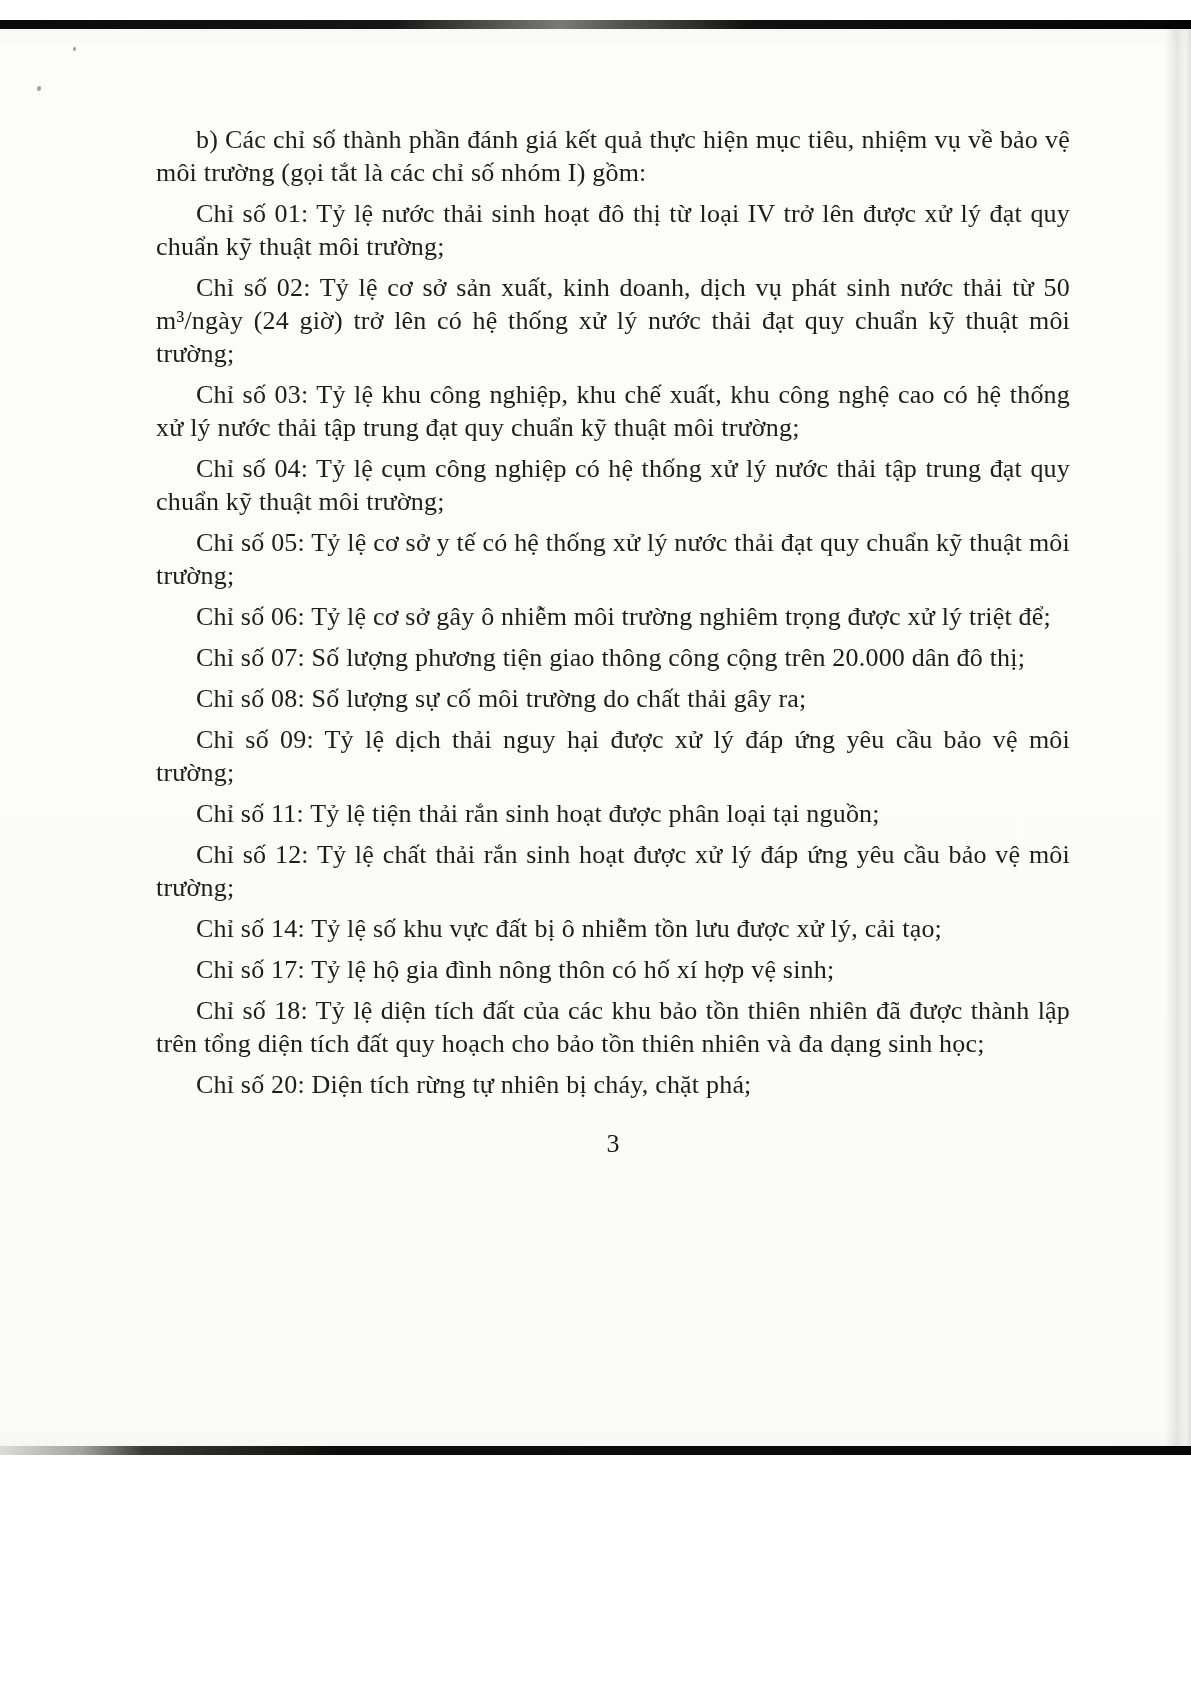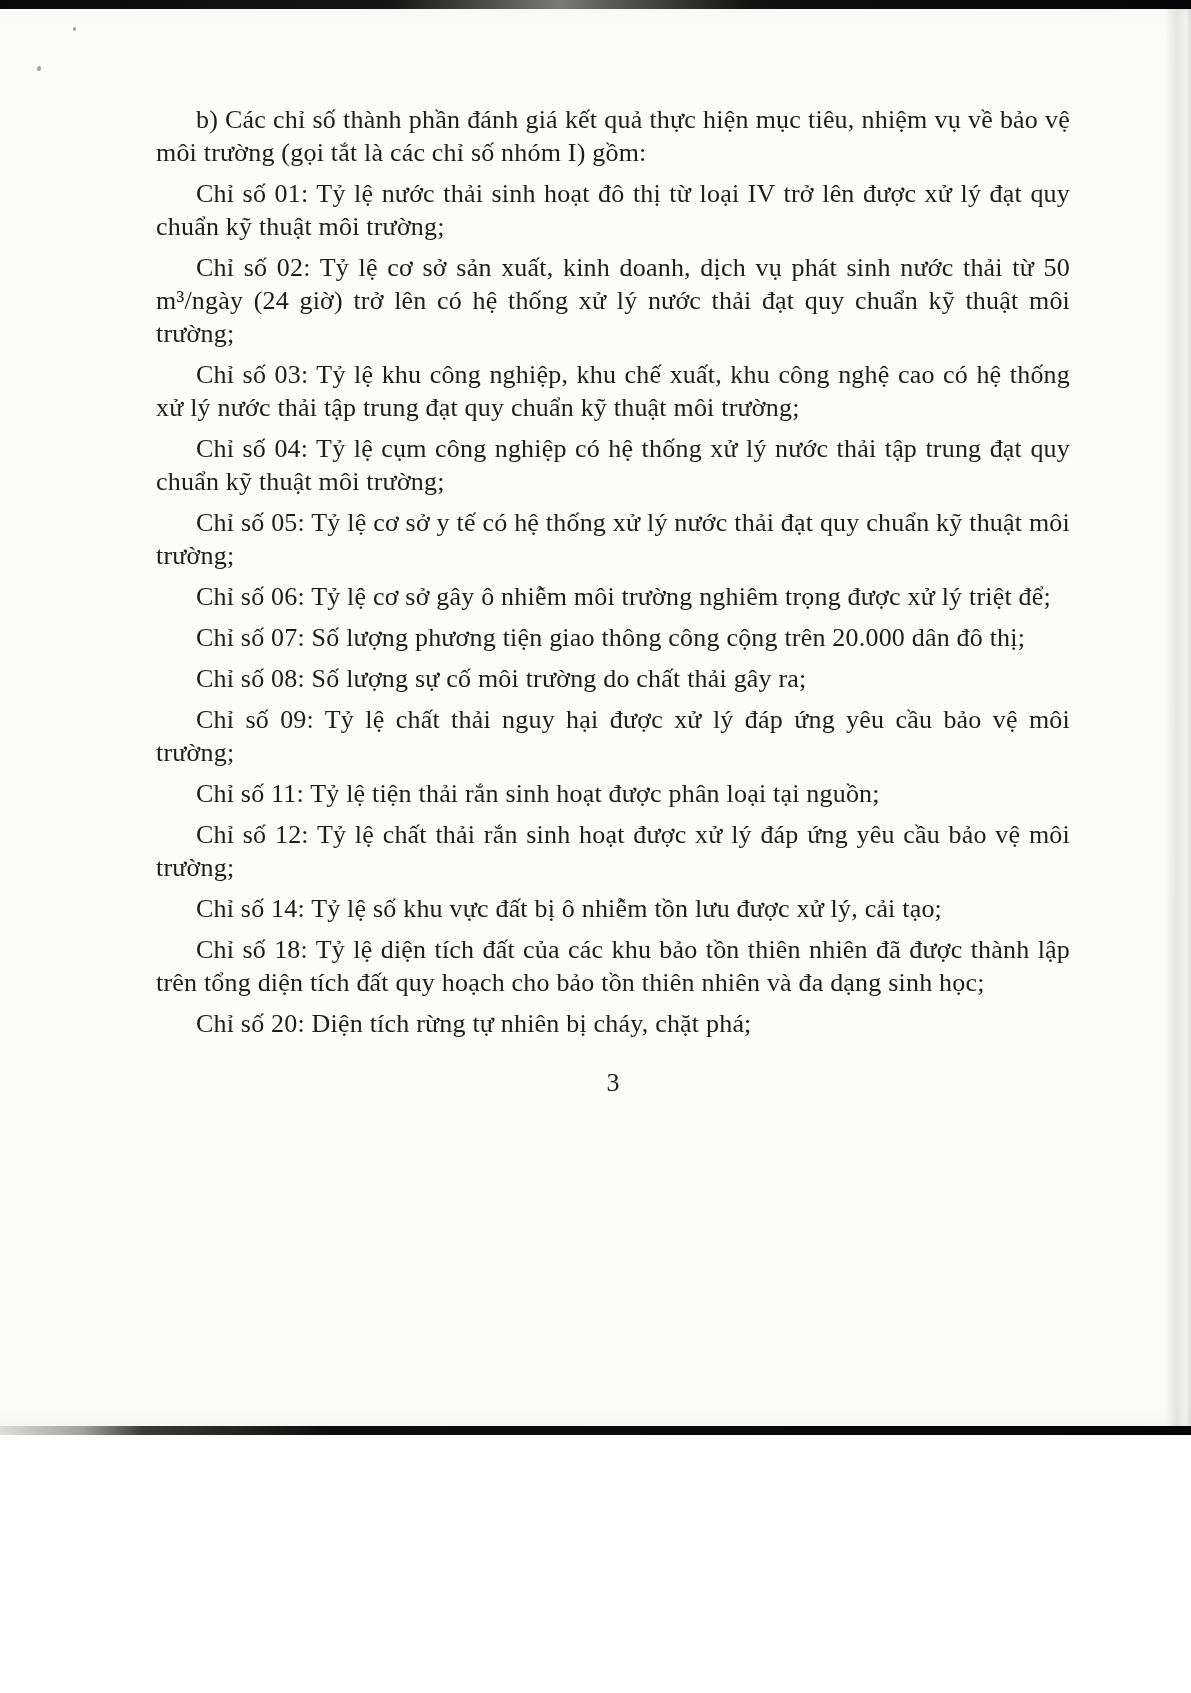--- a/index.html
+++ b/index.html
@@ -8,20 +8,21 @@
     background: #ffffff;
   }
   .page {
     position: relative;
     width: 1191px;
     height: 1435px;
     overflow: hidden;
     background: linear-gradient(180deg, #f6f6f4 0%, #fcfcfb 2%, #fbfbf9 98%, #f4f4f2 100%);
     font-family: "Liberation Serif", "DejaVu Serif", serif;
     color: #1d1d1d;
+    margin-top: 20px;
   }
   .scan-bar-top {
     position: absolute;
     top: 0; left: 0; right: 0;
     height: 9px;
     background: linear-gradient(90deg, #0a0a0a 0%, #161616 33%, #7a7a76 47%, #555551 52%, #111111 63%, #050505 100%);
   }
   .scan-bar-bottom {
     position: absolute;
     bottom: 0; left: 0; right: 0;
@@ -74,23 +75,24 @@
   <div class="content">
     <p>b) Các chỉ số thành phần đánh giá kết quả thực hiện mục tiêu, nhiệm vụ về bảo vệ môi trường (gọi tắt là các chỉ số nhóm I) gồm:</p>
     <p>Chỉ số 01: Tỷ lệ nước thải sinh hoạt đô thị từ loại IV trở lên được xử lý đạt quy chuẩn kỹ thuật môi trường;</p>
     <p>Chỉ số 02: Tỷ lệ cơ sở sản xuất, kinh doanh, dịch vụ phát sinh nước thải từ 50 m³/ngày (24 giờ) trở lên có hệ thống xử lý nước thải đạt quy chuẩn kỹ thuật môi trường;</p>
     <p>Chỉ số 03: Tỷ lệ khu công nghiệp, khu chế xuất, khu công nghệ cao có hệ thống xử lý nước thải tập trung đạt quy chuẩn kỹ thuật môi trường;</p>
     <p>Chỉ số 04: Tỷ lệ cụm công nghiệp có hệ thống xử lý nước thải tập trung đạt quy chuẩn kỹ thuật môi trường;</p>
     <p>Chỉ số 05: Tỷ lệ cơ sở y tế có hệ thống xử lý nước thải đạt quy chuẩn kỹ thuật môi trường;</p>
     <p>Chỉ số 06: Tỷ lệ cơ sở gây ô nhiễm môi trường nghiêm trọng được xử lý triệt để;</p>
     <p>Chỉ số 07: Số lượng phương tiện giao thông công cộng trên 20.000 dân đô thị;</p>
     <p>Chỉ số 08: Số lượng sự cố môi trường do chất thải gây ra;</p>
-    <p>Chỉ số 09: Tỷ lệ chất thải nguy hại được xử lý đáp ứng yêu cầu bảo vệ môi trường;</p>
+    <p>Chỉ số 09: Tỷ lệ dịch thải nguy hại được xử lý đáp ứng yêu cầu bảo vệ môi trường;</p>
     <p>Chỉ số 11: Tỷ lệ tiện thải rắn sinh hoạt được phân loại tại nguồn;</p>
     <p>Chỉ số 12: Tỷ lệ chất thải rắn sinh hoạt được xử lý đáp ứng yêu cầu bảo vệ môi trường;</p>
     <p>Chỉ số 14: Tỷ lệ số khu vực đất bị ô nhiễm tồn lưu được xử lý, cải tạo;</p>
+    <p>Chỉ số 17: Tỷ lệ hộ gia đình nông thôn có hố xí hợp vệ sinh;</p>
     <p>Chỉ số 18: Tỷ lệ diện tích đất của các khu bảo tồn thiên nhiên đã được thành lập trên tổng diện tích đất quy hoạch cho bảo tồn thiên nhiên và đa dạng sinh học;</p>
     <p>Chỉ số 20: Diện tích rừng tự nhiên bị cháy, chặt phá;</p>
     <div class="page-number">3</div>
   </div>
 
   <div class="scan-bar-bottom"></div>
 </div>
 
 </body></html>

